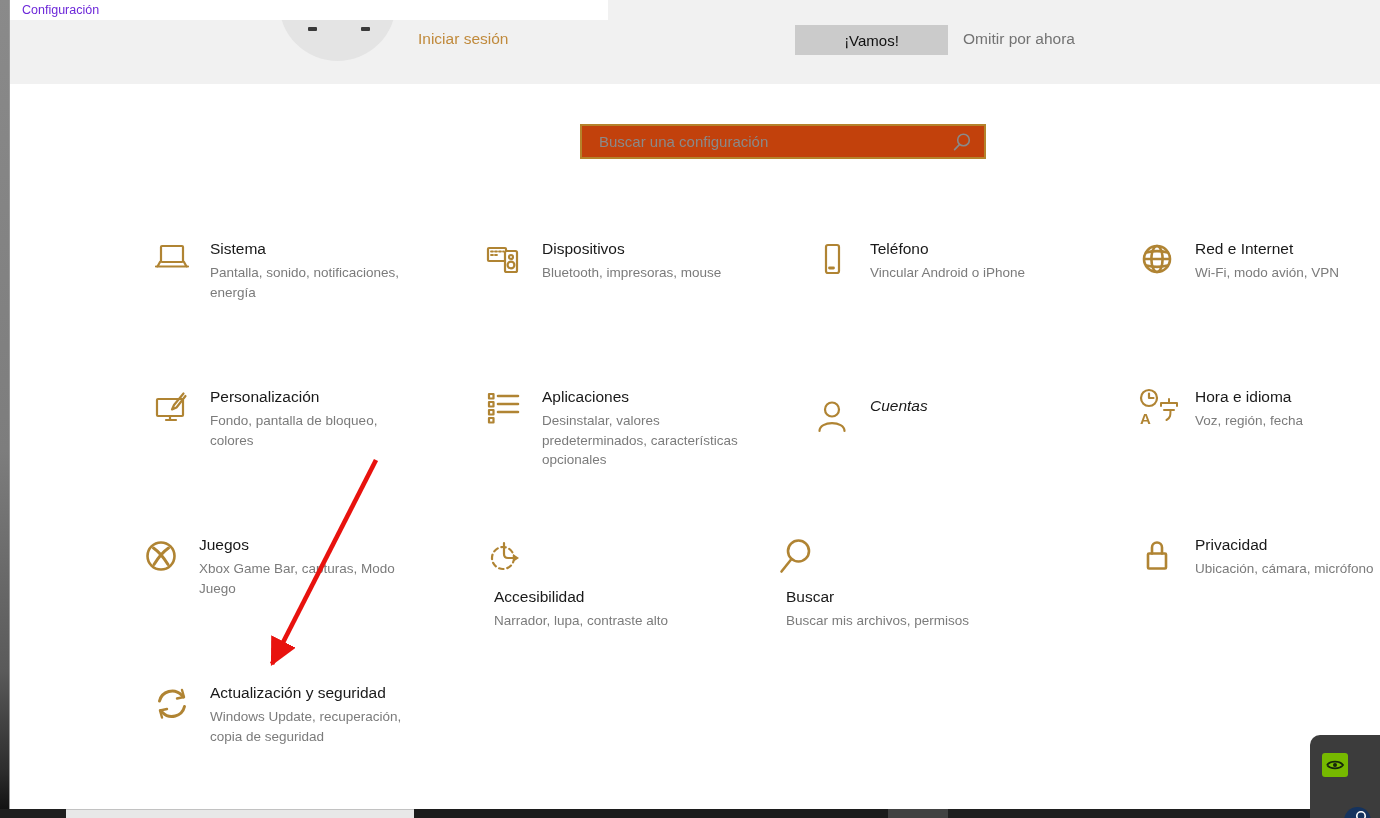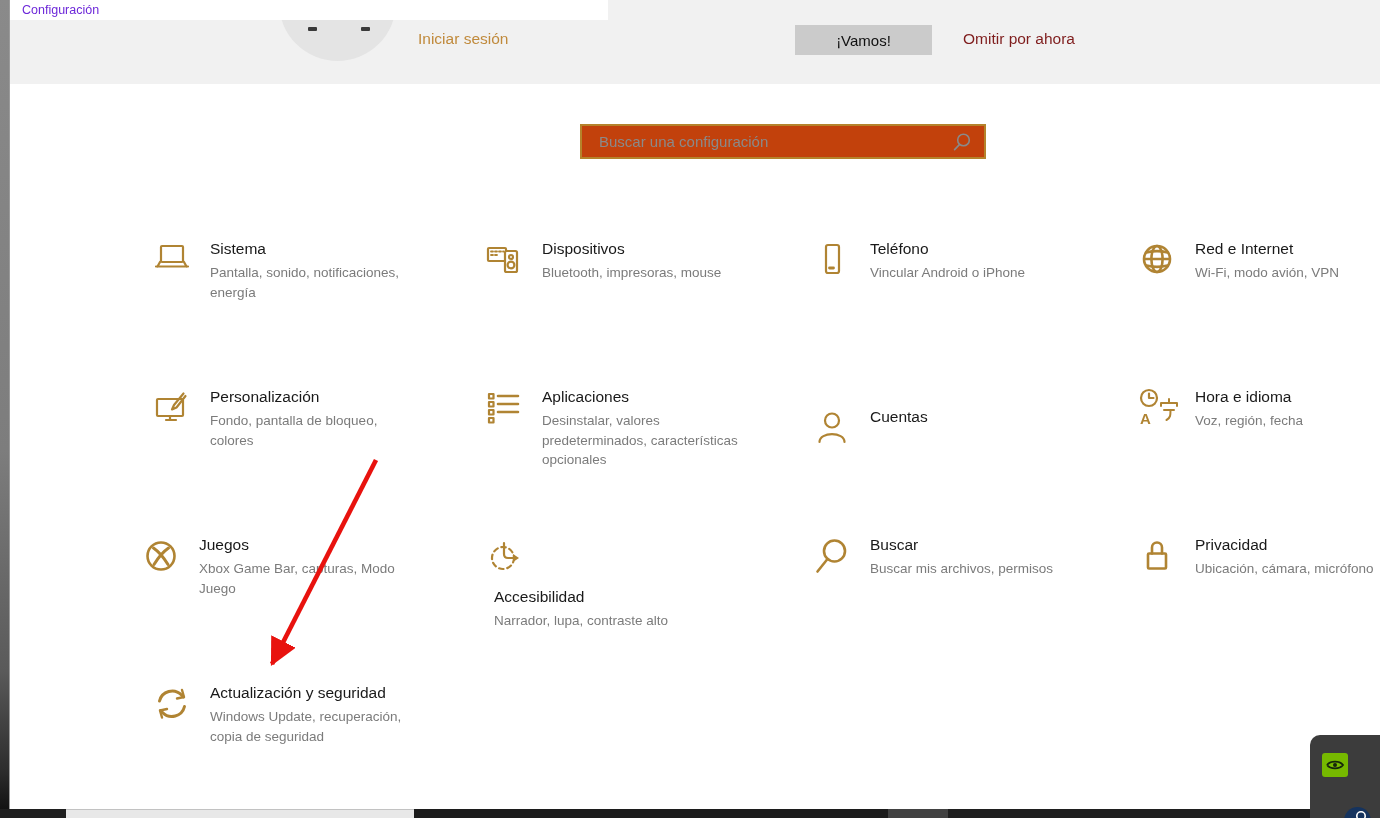--- a/index.html
+++ b/index.html
@@ -16,24 +16,24 @@
 
   
   .banner{position:absolute;left:10px;top:0;width:1370px;height:84px;background:#f1f1f1;}
   .titlebar{position:absolute;left:10px;top:0;width:598px;height:20px;background:#ffffff;}
   .app-title{position:absolute;left:22px;top:3px;font-size:12.5px;color:#6d28d9;}
   .avatar{position:absolute;left:279px;top:-56px;width:117px;height:117px;border-radius:50%;
     background:#e4e4e4;}
   .avatar-eye{position:absolute;width:9px;height:4px;background:#3a3a3a;border-radius:1px;}
   .eye-l{left:308px;top:27px;} .eye-r{left:361px;top:27px;}
   .signin-link{position:absolute;left:418px;top:30px;font-size:15.5px;color:#c08a3c;cursor:pointer;}
-  .cta-btn{position:absolute;left:795px;top:25px;width:137px;height:30px;background:#cbcbcb;
+  .cta-btn{position:absolute;left:795px;top:25px;width:153px;height:30px;background:#cbcbcb;
     border:none;font-size:15px;color:#101010;display:flex;align-items:center;justify-content:center;cursor:pointer;
     font-family:inherit;}
-  .skip-link{position:absolute;left:963px;top:30px;font-size:15.5px;color:#7f1d1d;cursor:pointer;}
+  .skip-link{position:absolute;left:963px;top:30px;font-size:15.5px;color:#737373;cursor:pointer;}
 
   
   .search-box{position:absolute;left:580px;top:124px;width:402px;height:31px;background:#c2410c;
     border:2px solid #b5832b;display:flex;align-items:center;}
   .search-box input{flex:1;border:none;outline:none;background:transparent;margin-left:15px;
     font-size:15px;color:#111;font-family:inherit;}
   .search-box input::placeholder{color:#8a8a8a;opacity:1;}
   .search-glyph{width:20px;height:20px;margin-right:12px;flex:0 0 auto;}
 
   
@@ -168,21 +168,21 @@
         <rect x="9" y="34" width="4.5" height="4.5"></rect>
       <path d="M18 12 h20 M18 20 h20 M18 28 h20" stroke-width="2.6"></path>
       </svg>
   </span>
   <div class="tile-text">
     <div class="tile-title">Aplicaciones</div>
     <div class="tile-sub">Desinstalar, valores predeterminados, características opcionales</div>
   </div>
 </div>
 
-<div class="tile" style="left:808px;top:400px;">
+<div class="tile" style="left:808px;top:389px;font-style:italic;">
   <span class="tile-icon">
     <svg viewBox="0 0 48 48">
         <circle cx="24" cy="16.5" r="7"></circle>
         <path d="M11.5 38 C11.5 27.5 36.5 27.5 36.5 38"></path>
       </svg>
   </span>
   <div class="tile-text">
     <div class="tile-title">Cuentas</div>
   </div>
 </div>
@@ -222,21 +222,21 @@
       <path d="M24 11 v11 q0 4 4 4 h5"></path>
         <polygon points="33,22 39,26 33,30" fill="#b08433" stroke="none"></polygon>
       </svg>
   </span>
   <div class="tile-text">
     <div class="tile-title">Accesibilidad</div>
     <div class="tile-sub">Narrador, lupa, contraste alto</div>
   </div>
 </div>
 
-<div class="tile" style="left:808px;top:528px;">
+<div class="tile" style="left:772px;top:528px;flex-direction:column;">
   <span class="tile-icon">
     <svg viewBox="0 0 48 48" style="stroke-width:2.6">
         <circle cx="26.5" cy="19" r="10.5"></circle>
         <path d="M19.5 27 L9.5 39.5"></path>
       </svg>
   </span>
   <div class="tile-text">
     <div class="tile-title">Buscar</div>
     <div class="tile-sub">Buscar mis archivos, permisos</div>
   </div>

